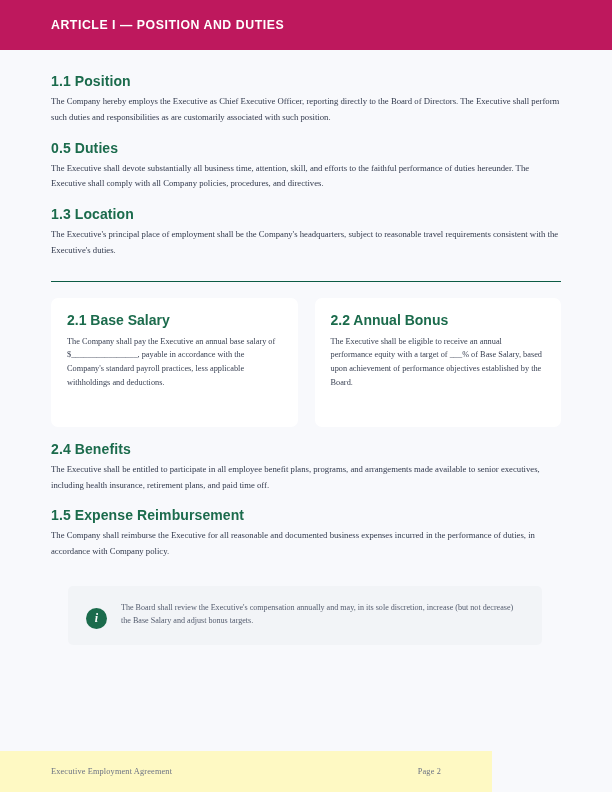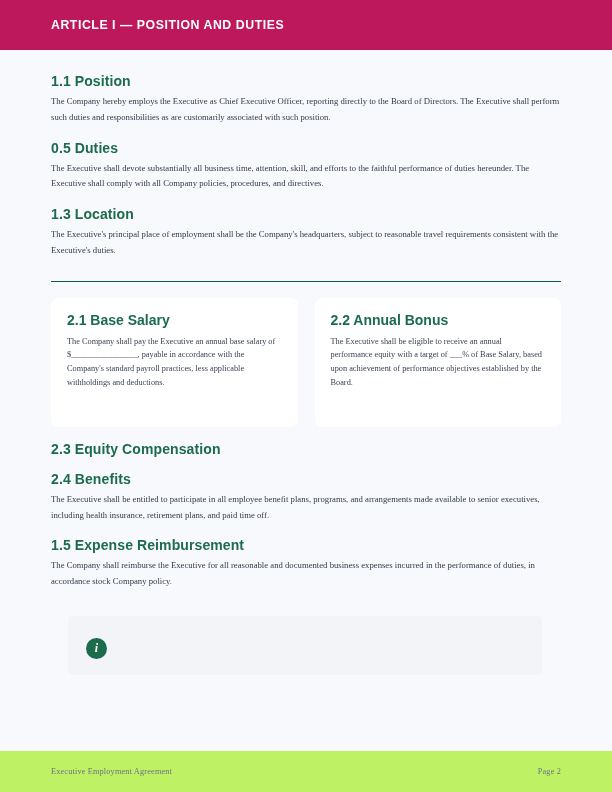--- a/index.html
+++ b/index.html
@@ -142,23 +142,23 @@
     font-size: 8.1px;
     line-height: 13.2px;
     color: #545c6e;
   }
 
   
   .page-footer {
     position: absolute;
     left: 0;
     bottom: 0;
-    width: 612px;
+    width: 492px;
     height: 41px;
-    background: #bef264;
+    background: #fef9c3;
     display: flex;
     align-items: center;
     justify-content: space-between;
     padding: 0 51px;
   }
   .footer-text {
     font-family: "Liberation Serif", serif;
     font-size: 8.3px;
     color: #6b7283;
     letter-spacing: 0.15px;
@@ -192,31 +192,31 @@
       <div class="card-text">The Company shall pay the Executive an annual base salary of $________________, payable in accordance with the Company's standard payroll practices, less applicable withholdings and deductions.</div>
     </div>
 
     <div class="card">
       <div class="card-title">2.2 Annual Bonus</div>
       <div class="card-text">The Executive shall be eligible to receive an annual performance equity with a target of ___% of Base Salary, based upon achievement of performance objectives established by the Board.</div>
     </div>
 
   </div>
 
-  <div class="clause-heading">2.3 Equity Compensation</div>
 
   <div class="clause-heading">2.4 Benefits</div>
   <p class="clause-text">The Executive shall be entitled to participate in all employee benefit plans, programs, and arrangements made available to senior executives, including health insurance, retirement plans, and paid time off.</p>
 
   <div class="clause-heading">1.5 Expense Reimbursement</div>
-  <p class="clause-text">The Company shall reimburse the Executive for all reasonable and documented business expenses incurred in the performance of duties, in accordance stock Company policy.</p>
+  <p class="clause-text">The Company shall reimburse the Executive for all reasonable and documented business expenses incurred in the performance of duties, in accordance with Company policy.</p>
 
   <div class="callout">
     <div class="callout-icon">i</div>
     <div class="callout-body">
+      <div class="callout-text">The Board shall review the Executive's compensation annually and may, in its sole discretion, increase (but not decrease) the Base Salary and adjust bonus targets.</div>
     </div>
   </div>
 
 </div>
 
 <div class="page-footer">
   <div class="footer-text">Executive Employment Agreement</div>
   <div class="footer-text">Page 2</div>
 </div>
 

